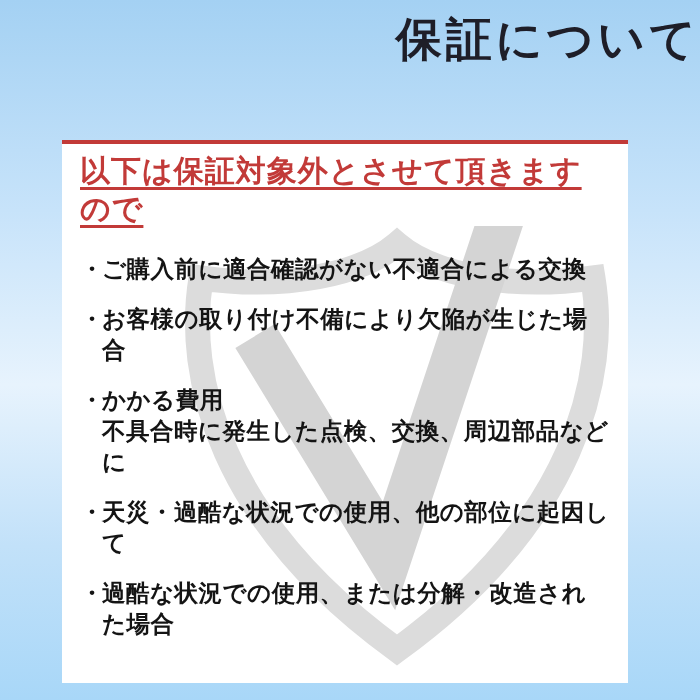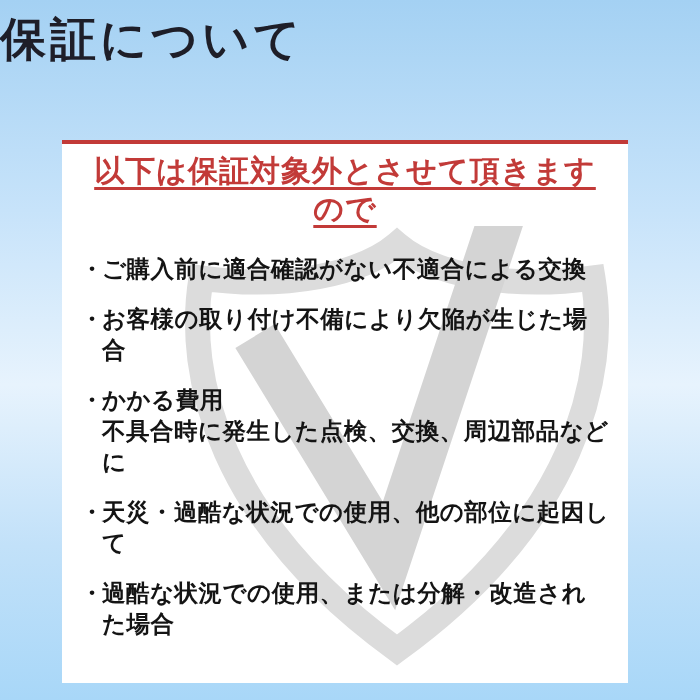--- a/index.html
+++ b/index.html
@@ -7,42 +7,42 @@
     width:700px;height:700px;position:relative;overflow:hidden;
     font-family:"Liberation Serif","DejaVu Serif",serif;
     background:linear-gradient(180deg,
       var(--bg_top,#a4d1f3) 0%,
       #c7e3fa 30%,
       var(--bg_mid,#e7f3fd) 55%,
       #c2e1f9 78%,
       var(--bg_bottom,#a8d7f8) 100%);
   }
   .page-title{
-    margin-top:12px;text-align:left;color:var(--title_ink,#1e1e28);
+    margin-top:12px;text-align:right;color:var(--title_ink,#1e1e28);
     font-weight:bold;
   }
   .page-title .line1{
     font-size:46px;line-height:56px;letter-spacing:4px;
   }
   .page-title .line2{
     font-size:46px;line-height:52px;letter-spacing:2px;
   }
   .warranty-box{
     position:absolute;left:62px;top:140px;width:566px;height:543px;
     box-sizing:border-box;background:var(--box_bg,#ffffff);
     border-top:4px solid var(--accent_red,#c23a38);
     padding:8px 18px 0 18px;overflow:hidden;
   }
   .watermark{
     position:absolute;left:95px;top:82px;width:480px;height:440px;
     pointer-events:none;
   }
   .box-heading{
     position:relative;z-index:2;
-    text-align:center;color:var(--accent_red,#c23a38);font-weight:bold;
+    color:var(--accent_red,#c23a38);font-weight:bold;
     font-size:30px;line-height:38px;letter-spacing:1px;
   }
   .box-heading .hline{
     text-decoration:underline;
     text-decoration-thickness:3px;
     text-underline-offset:6px;
   }
   .exclusion-list{
     position:relative;z-index:2;
     margin-top:26px;color:var(--text_ink,#141414);font-weight:bold;

